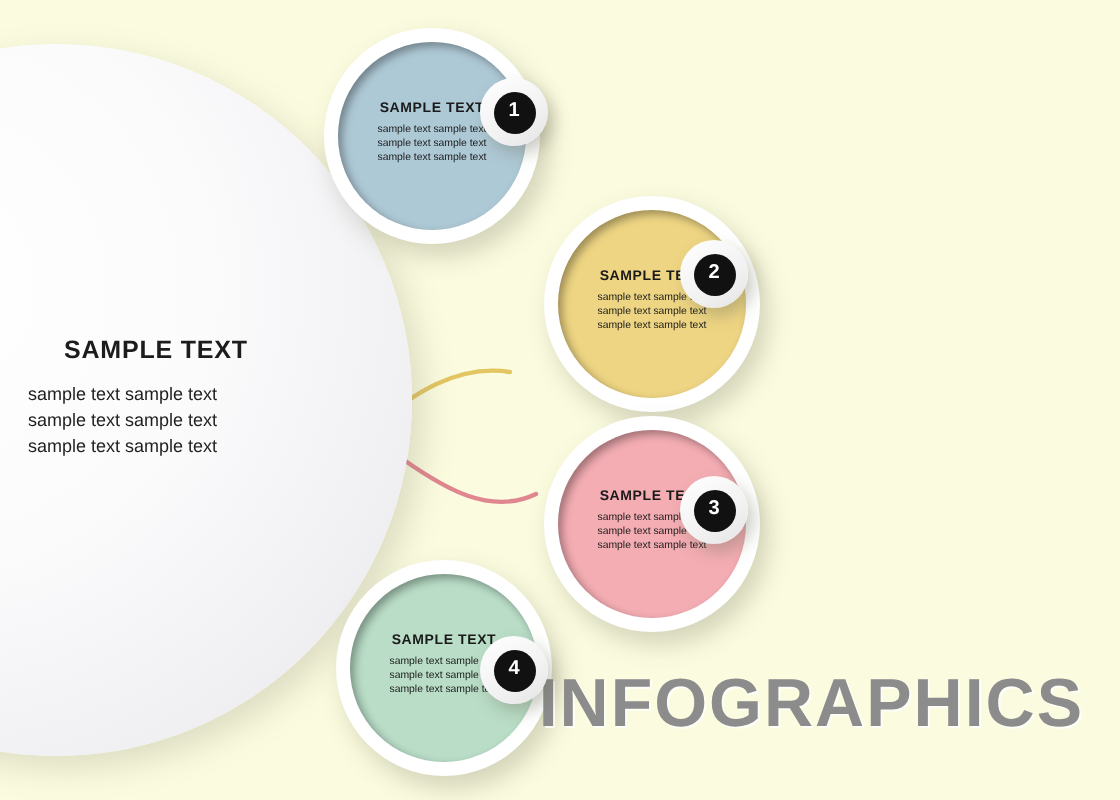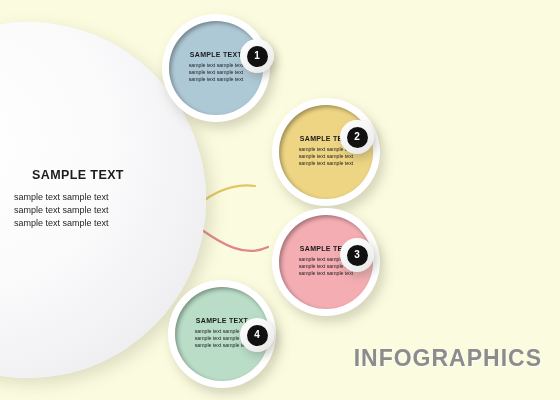--- a/index.html
+++ b/index.html
@@ -132,21 +132,21 @@
     align-items: center;
     justify-content: center;
     line-height: 1;
   }
 
   
   .wordmark {
     position: absolute;
     right: 18px;
     bottom: 28px;
-    font-size: 23px;
+    font-size: 34px;
     font-weight: 700;
     letter-spacing: 1px;
     color: #8c8c8c;
     text-shadow: 1px 1px 0 rgba(255,255,255,0.8);
     z-index: 5;
   }
 </style>
 </head>
 <body>
 

